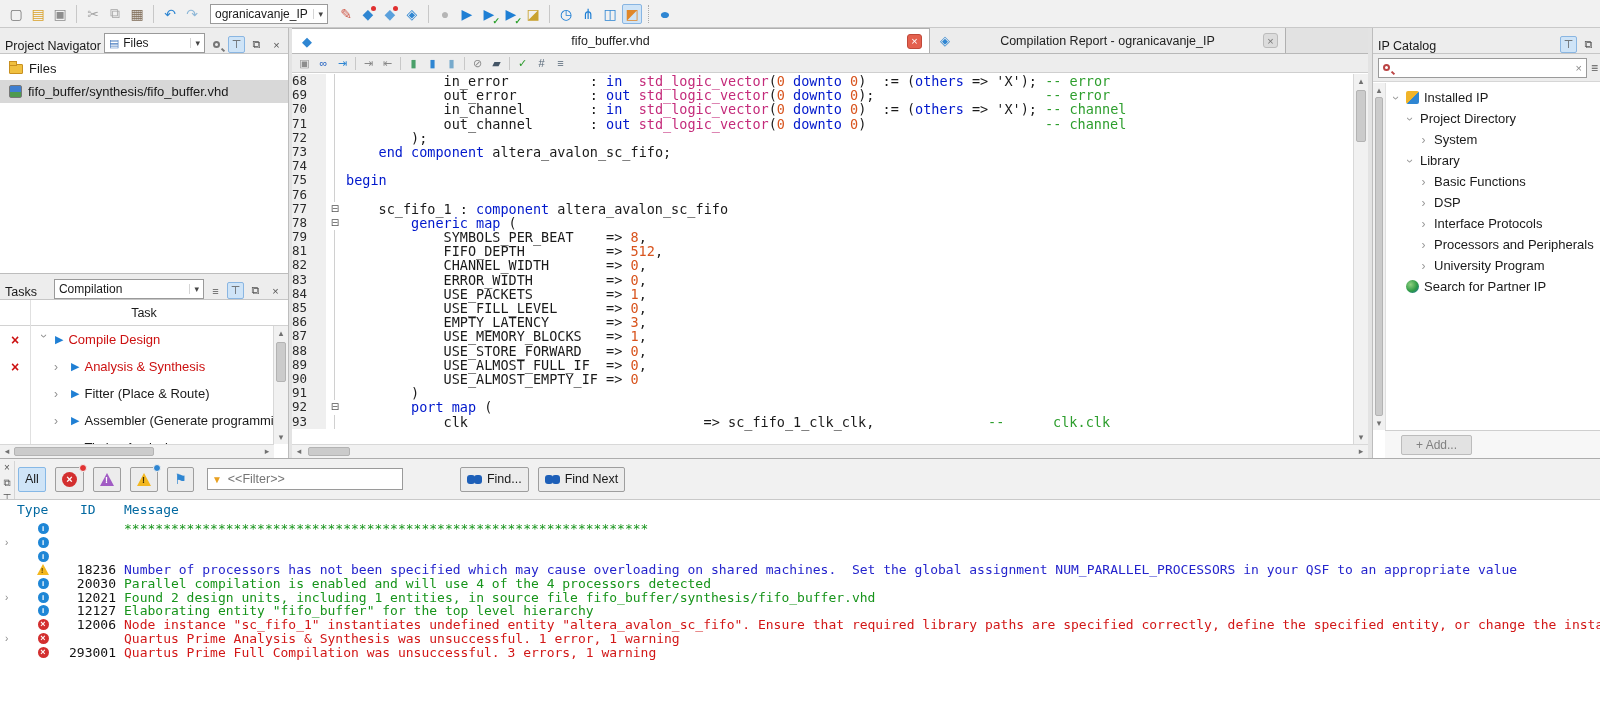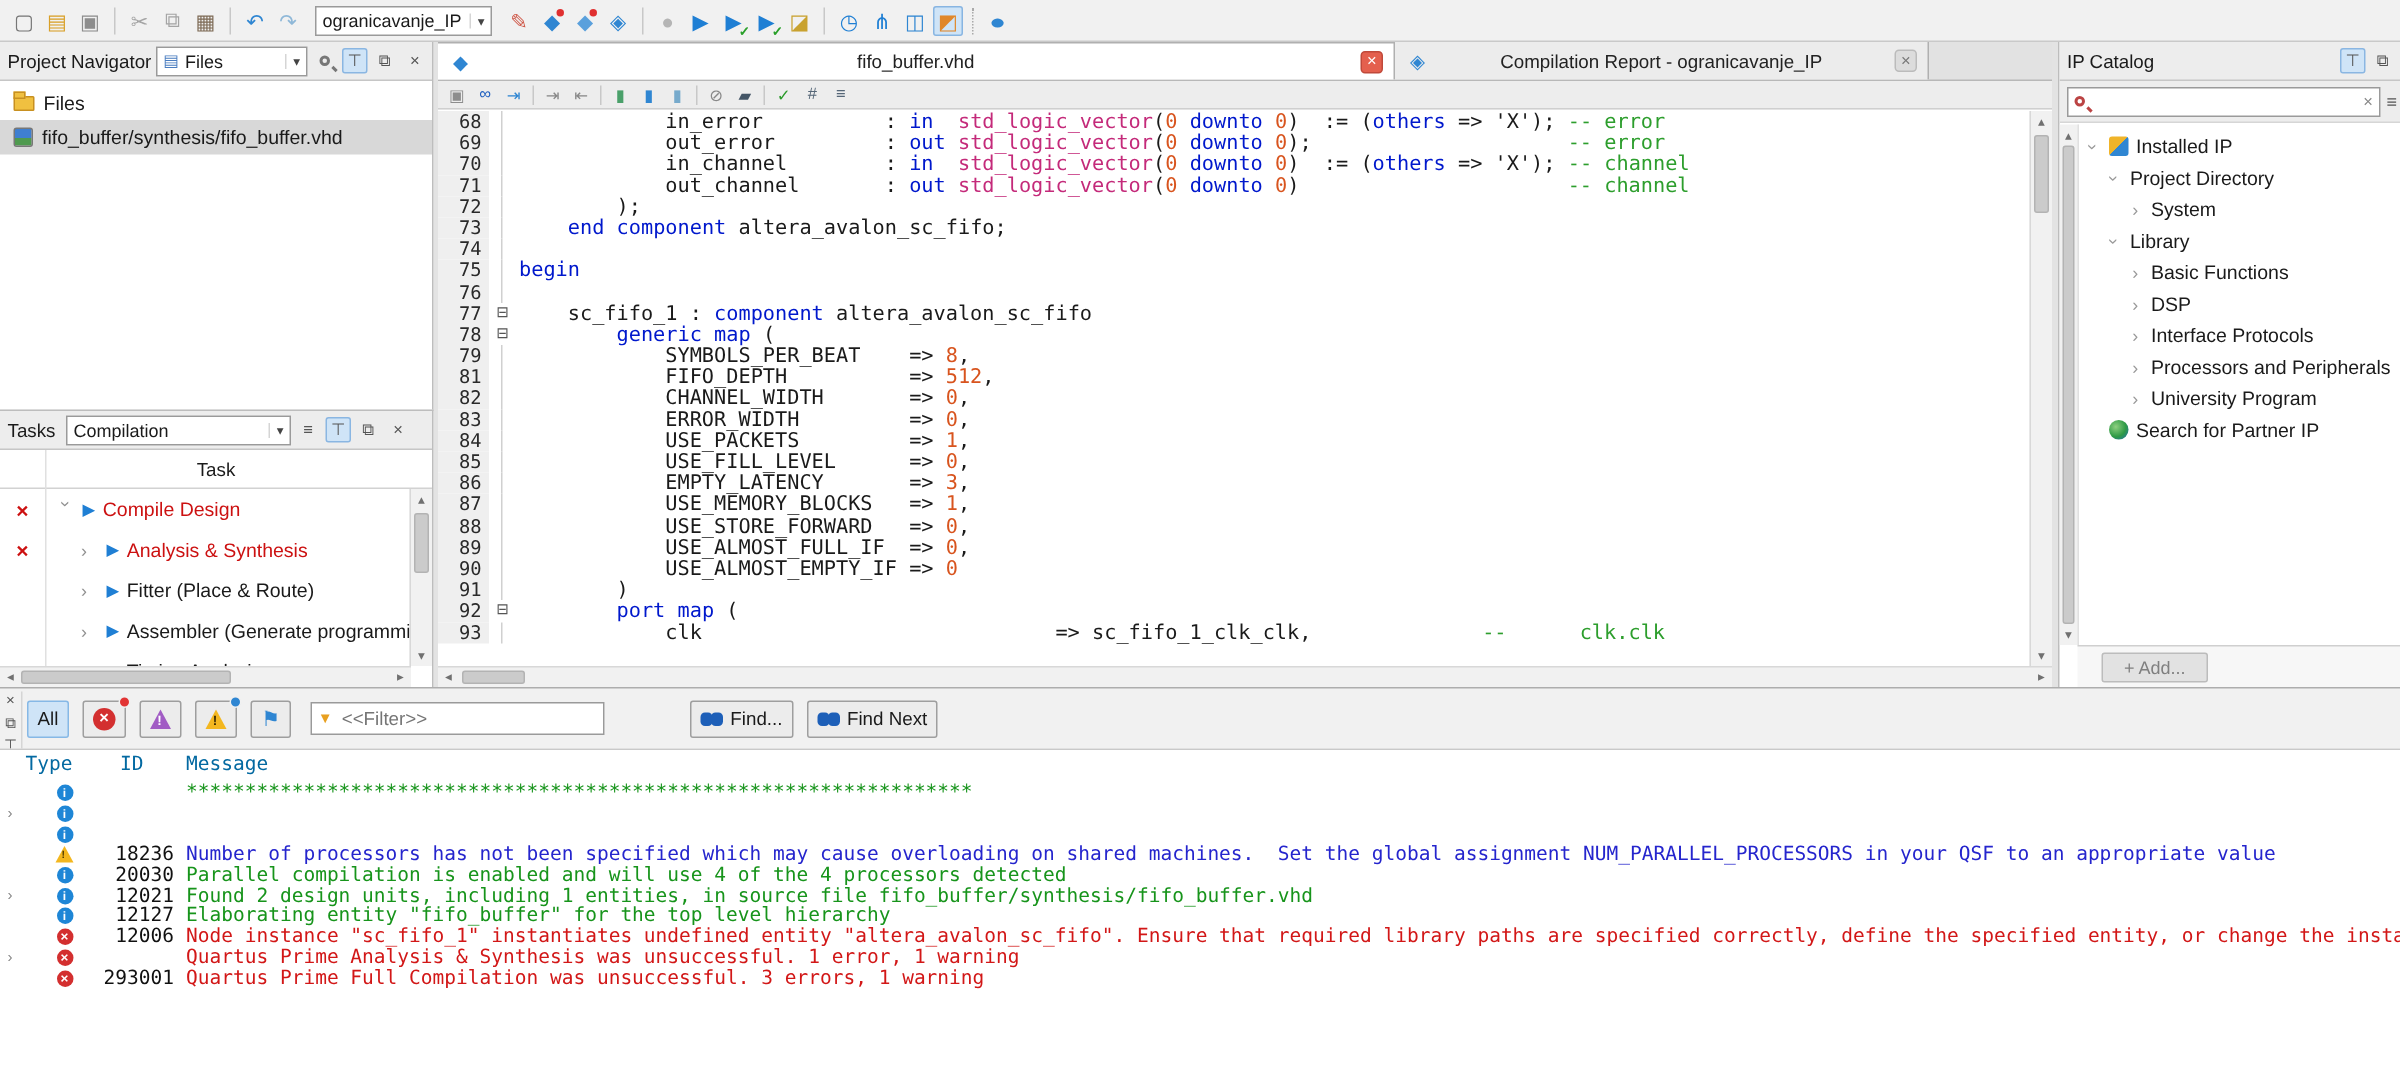--- a/index.html
+++ b/index.html
@@ -21,21 +21,21 @@
   .grncheck::after{content:'✓';position:absolute;bottom:-3px;right:-2px;color:#2aa02a;font-size:9px;font-weight:bold}
 
   .combo{display:flex;align-items:center;background:#fff;border:1px solid #9a9a9a;height:20px;
          font-size:12px;padding:0 4px;gap:4px;white-space:nowrap;overflow:hidden}
   .combo .arrow{margin-left:auto;color:#444;font-size:9px;border-left:1px solid #d5d5d5;padding-left:4px;flex:none}
   .main-combo{width:118px;margin:0 8px}
   .doc-ico{color:#4a7dc0;font-size:11px}
 
   
   .panel-header{height:26px;background:#ededed;border-bottom:1px solid #c6c6c6;display:flex;
-                align-items:center;padding:0 3px 0 5px;gap:3px}
+                align-items:flex-end;padding:0 3px 0 5px;gap:3px}
   .ph-title{font-size:12.5px;white-space:nowrap}
   .hbtn{width:17px;height:17px;display:flex;align-items:center;justify-content:center;font-size:11px;
         color:#555;border:1px solid transparent;border-radius:2px;flex:none}
   .hbtn.active{background:#cfe4f7;border-color:#8ab6e2}
   .mag{width:7px;height:7px;border:2px solid #777;border-radius:50%;position:relative;display:inline-block}
   .mag::after{content:'';position:absolute;left:6px;top:6px;width:4px;height:2px;background:#777;transform:rotate(45deg)}
   .mag.red{border-color:#b44}.mag.red::after{background:#b44}
 
   
   #pn{position:absolute;left:0;top:28px;width:289px;height:245px;background:#fff;border-right:1px solid #bdbdbd}
@@ -79,21 +79,21 @@
              align-items:center;justify-content:center;font-size:11px;background:#dcdcdc;color:#777;border:1px solid #bbb}
   .tab-close.red{background:#e4604e;color:#fff;border-color:#c0493a}
   .etoolbar{height:19px;background:#ededed;border-bottom:1px solid #cfcfcf;display:flex;align-items:center;
             padding-left:4px;gap:2px}
   .etoolbar .tb-icon{width:17px;height:16px;font-size:11px}
   .etoolbar .tb-sep{height:13px;margin:0 2px}
   .code{position:absolute;left:0;top:46px;right:0;bottom:14px;overflow:hidden;background:#fff}
   #code-lines{position:absolute;left:0;top:0;right:15px;bottom:0;overflow:hidden}
   .code-line{display:flex;height:14.2px;line-height:14.2px;font-family:"DejaVu Sans Mono",monospace;
              font-size:13.5px;white-space:pre}
-  .gutter{width:34px;flex:none;text-align:right;padding-right:5px;background:#efefef;color:#2a2a2a;font-size:12.5px}
+  .gutter{width:34px;flex:none;text-align:left;padding-right:5px;background:#efefef;color:#2a2a2a;font-size:12.5px}
   .fold{width:18px;flex:none;background-image:linear-gradient(#d0d0d0,#d0d0d0);background-repeat:no-repeat;
         background-position:8px 0;background-size:1px 100%;font-size:10px;color:#555;text-align:center;line-height:14px;
         font-family:"DejaVu Sans",sans-serif}
   .fold.box{background-image:none}
   .ctext{padding-left:2px}
   .c-p{color:#1a1a1a}.c-kw{color:#0018cc}.c-ty{color:#c42a7a}.c-nu{color:#d8541e}.c-cm{color:#2d9e2d}
 
   
   #ipcat{position:absolute;left:1372px;top:28px;width:228px;height:430px;background:#fff;
          border-left:1px solid #bdbdbd;overflow:hidden}
@@ -228,21 +228,21 @@
       <div class="tree-row sel">
         <span class="ticon vhd"></span>
         <span class="tlabel">fifo_buffer/synthesis/fifo_buffer.vhd</span>
       </div>
     </div>
 </div>
 
 <div id="tasks">
   <div class="panel-header">
     <span class="ph-title">Tasks</span>
-    <div class="combo" style="width:150px;margin-left:4px">
+    <div class="combo" style="width:150px;margin-left:14px">
       <span>Compilation</span>
       <span class="arrow">▾</span>
     </div>
     <span class="hbtn">≡</span>
     <span class="hbtn active">⊤</span>
     <span class="hbtn">⧉</span>
     <span class="hbtn">×</span>
   </div>
   <div class="task-colheader">Task</div>
   <div class="task-vline"></div>

